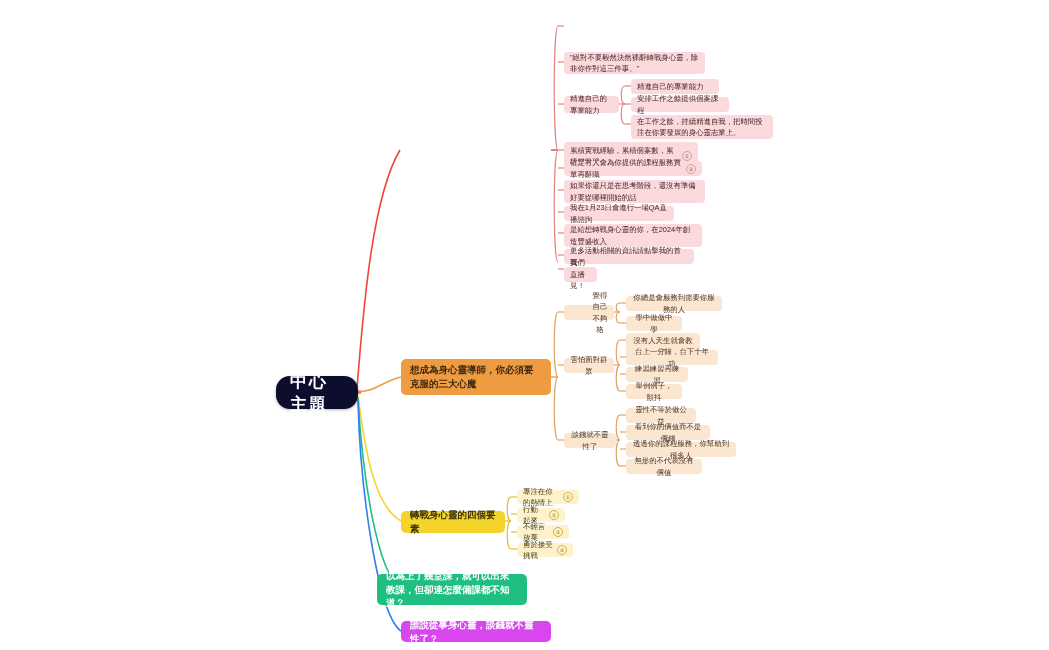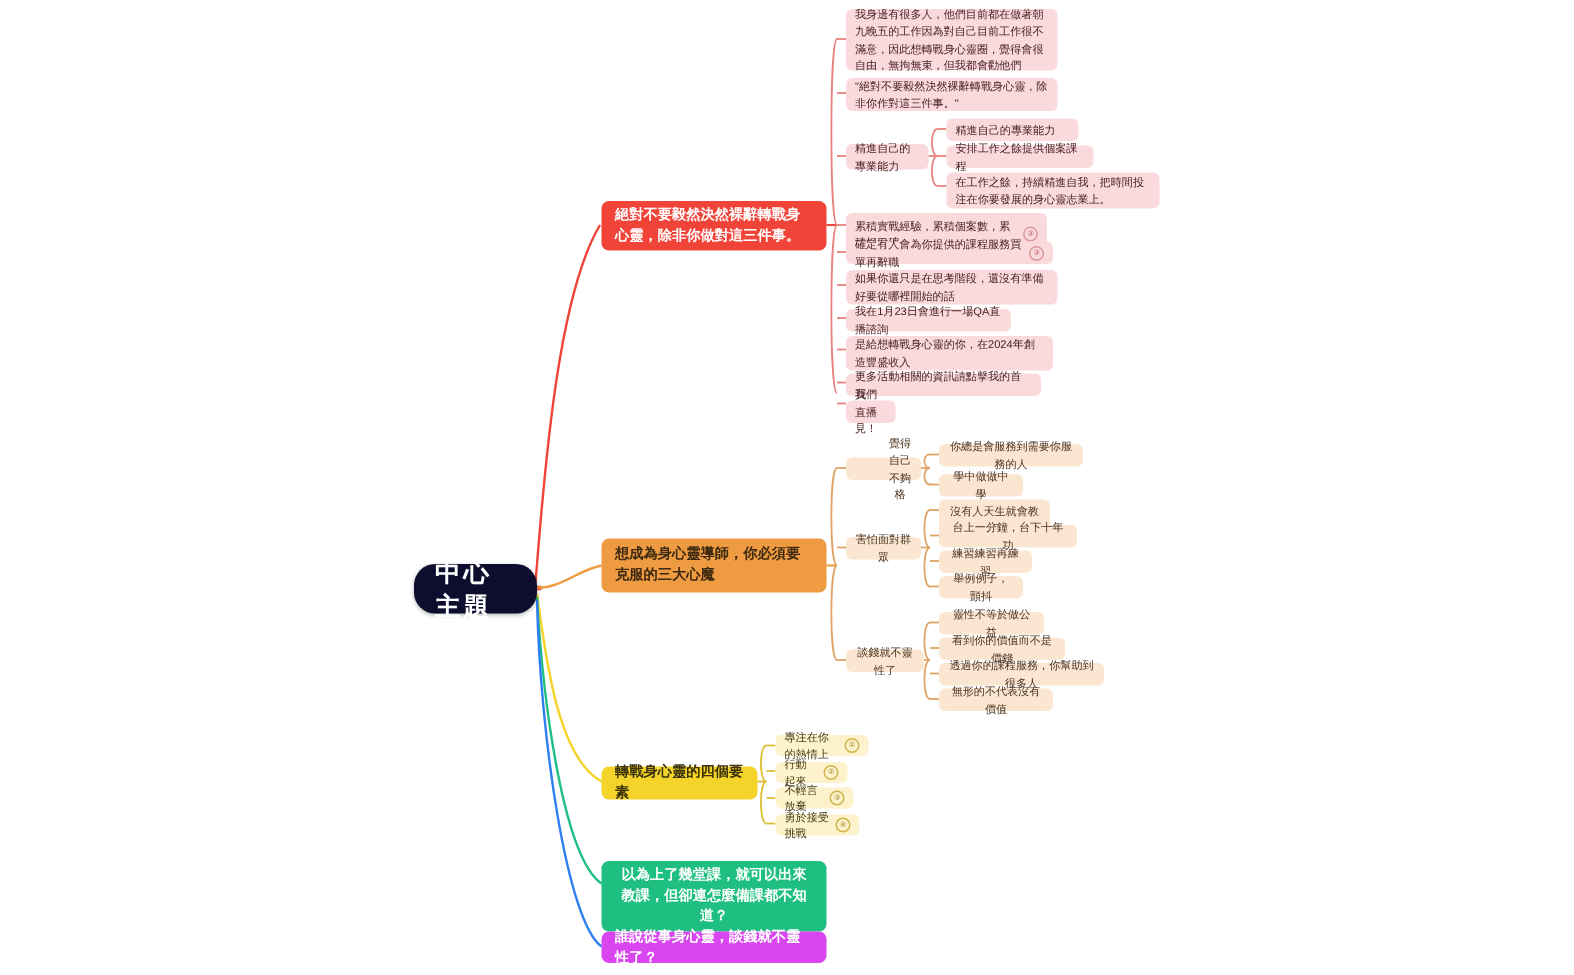--- a/index.html
+++ b/index.html
@@ -131,25 +131,21 @@
     <path d="M505,521 h6" stroke="#ddbf33" stroke-width="1.3" fill="none"></path>
     <path d="M511,497 C506,497 506,521 511,521 C506,521 506,549 511,549" stroke="#ddbf33" stroke-width="1.2" fill="none"></path>
     <path d="M511,497 h6" stroke="#ddbf33" stroke-width="1.2" fill="none"></path>
     <path d="M511,514 h6" stroke="#ddbf33" stroke-width="1.2" fill="none"></path>
     <path d="M511,532 h6" stroke="#ddbf33" stroke-width="1.2" fill="none"></path>
     <path d="M511,549 h6" stroke="#ddbf33" stroke-width="1.2" fill="none"></path>
   </svg>
 
   <div class="node root" style="left:276px;top:376px;width:82px;height:33px;">中心主題</div>
 
-  <div class="node main red" style="left:401px;top:134px;width:150px;height:33px;">絕對不要毅然決然裸辭轉戰身心靈，除非你做對這三件事。</div>
-
-  <div class="node leaf pink" style="left:564px;top:6px;width:141px;height:41px;">
-    <span class="txt">我身邊有很多人，他們目前都在做著朝九晚五的工作因為對自己目前工作很不滿意，因此想轉戰身心靈圈，覺得會很自由，無拘無束，但我都會勸他們</span>
-  </div>
+
   <div class="node leaf pink" style="left:564px;top:52px;width:141px;height:22px;">
     <span class="txt">"絕對不要毅然決然裸辭轉戰身心靈，除非你作對這三件事。"</span>
   </div>
   <div class="node leaf pink" style="left:564px;top:96px;width:55px;height:17px;">
     <span class="txt">精進自己的專業能力</span>
   </div>
   <div class="node leaf pink" style="left:631px;top:79px;width:88px;height:15px;">
     <span class="txt">精進自己的專業能力</span>
   </div>
   <div class="node leaf pink" style="left:631px;top:97px;width:98px;height:15px;">
@@ -239,17 +235,17 @@
   </div>
   <div class="node leaf cream" style="left:517px;top:525px;width:52px;height:14px;">
     <span class="txt">不輕言放棄</span>
     <span class="badge">③</span>
   </div>
   <div class="node leaf cream" style="left:517px;top:543px;width:56px;height:14px;">
     <span class="txt">勇於接受挑戰</span>
     <span class="badge">④</span>
   </div>
 
-  <div class="node main green" style="left:401px;top:574px;width:150px;height:47px;text-align:center;">以為上了幾堂課，就可以出來教課，但卻連怎麼備課都不知道？</div>
+  <div class="node main green" style="left:377px;top:574px;width:150px;height:31px;">以為上了幾堂課，就可以出來教課，但卻連怎麼備課都不知道？</div>
 
   <div class="node main blue" style="left:401px;top:621px;width:150px;height:21px;">誰說從事身心靈，談錢就不靈性了？</div>
 
 </div>
 
 </body></html>

